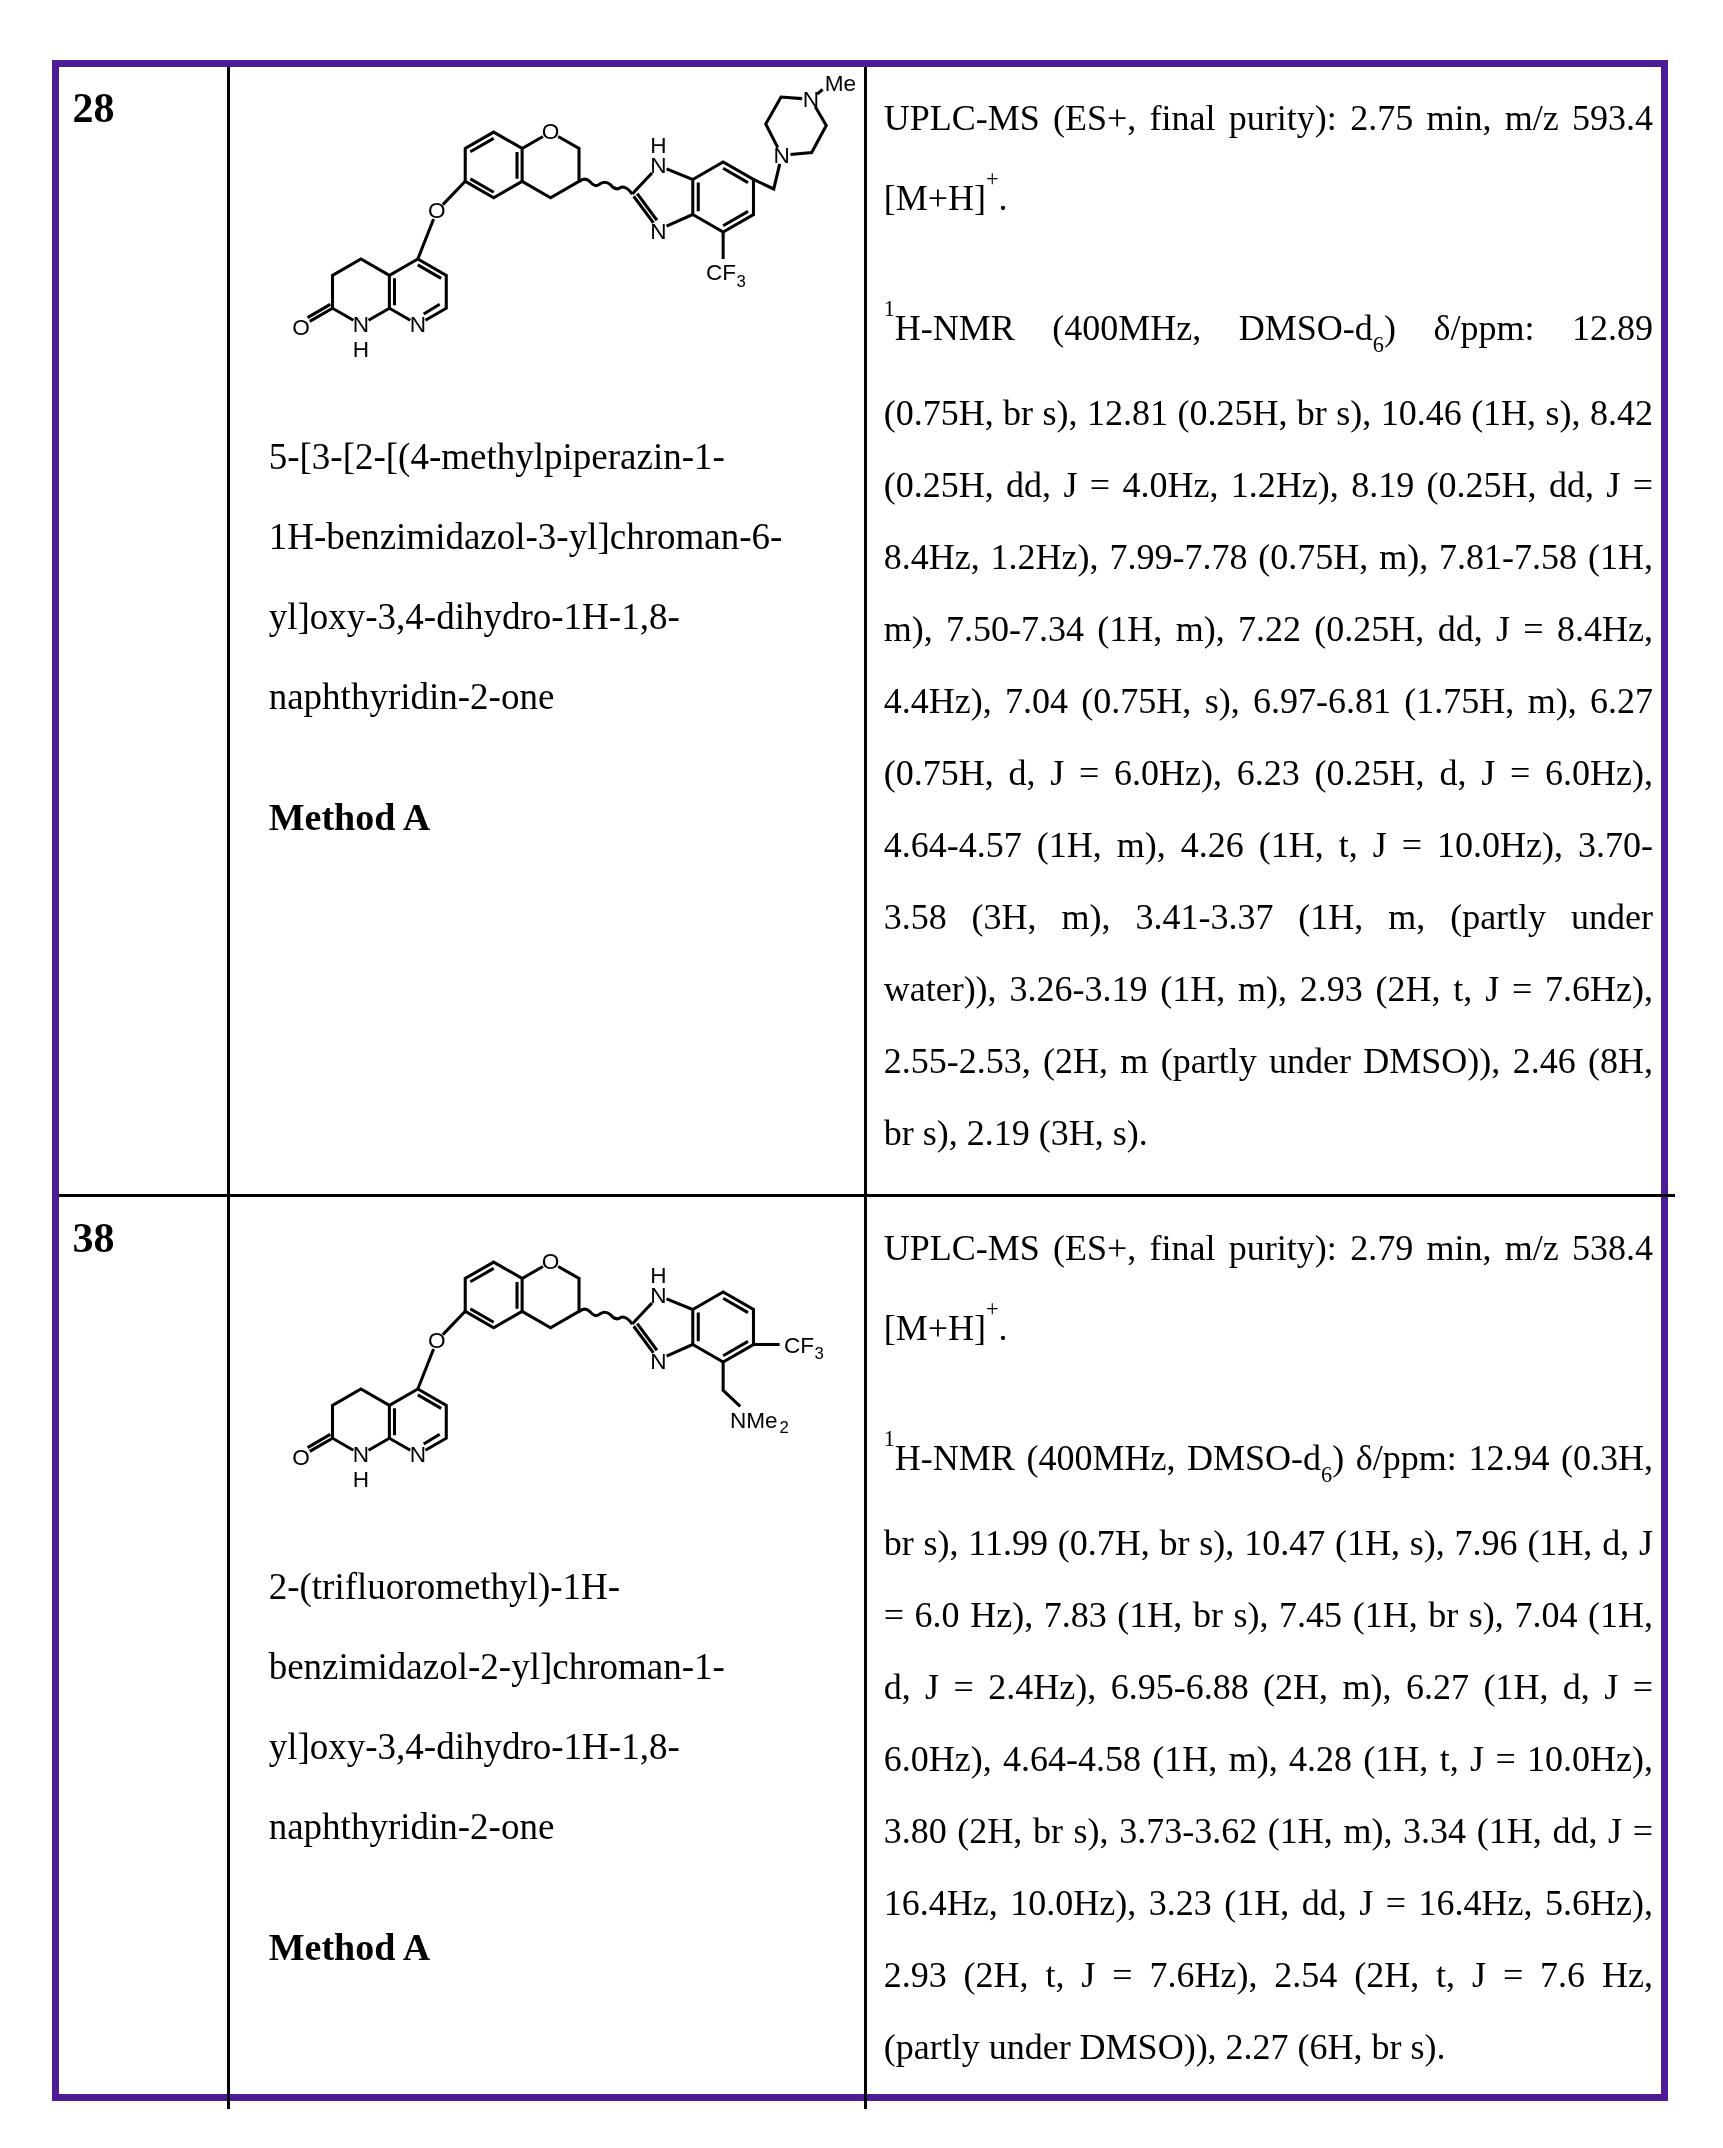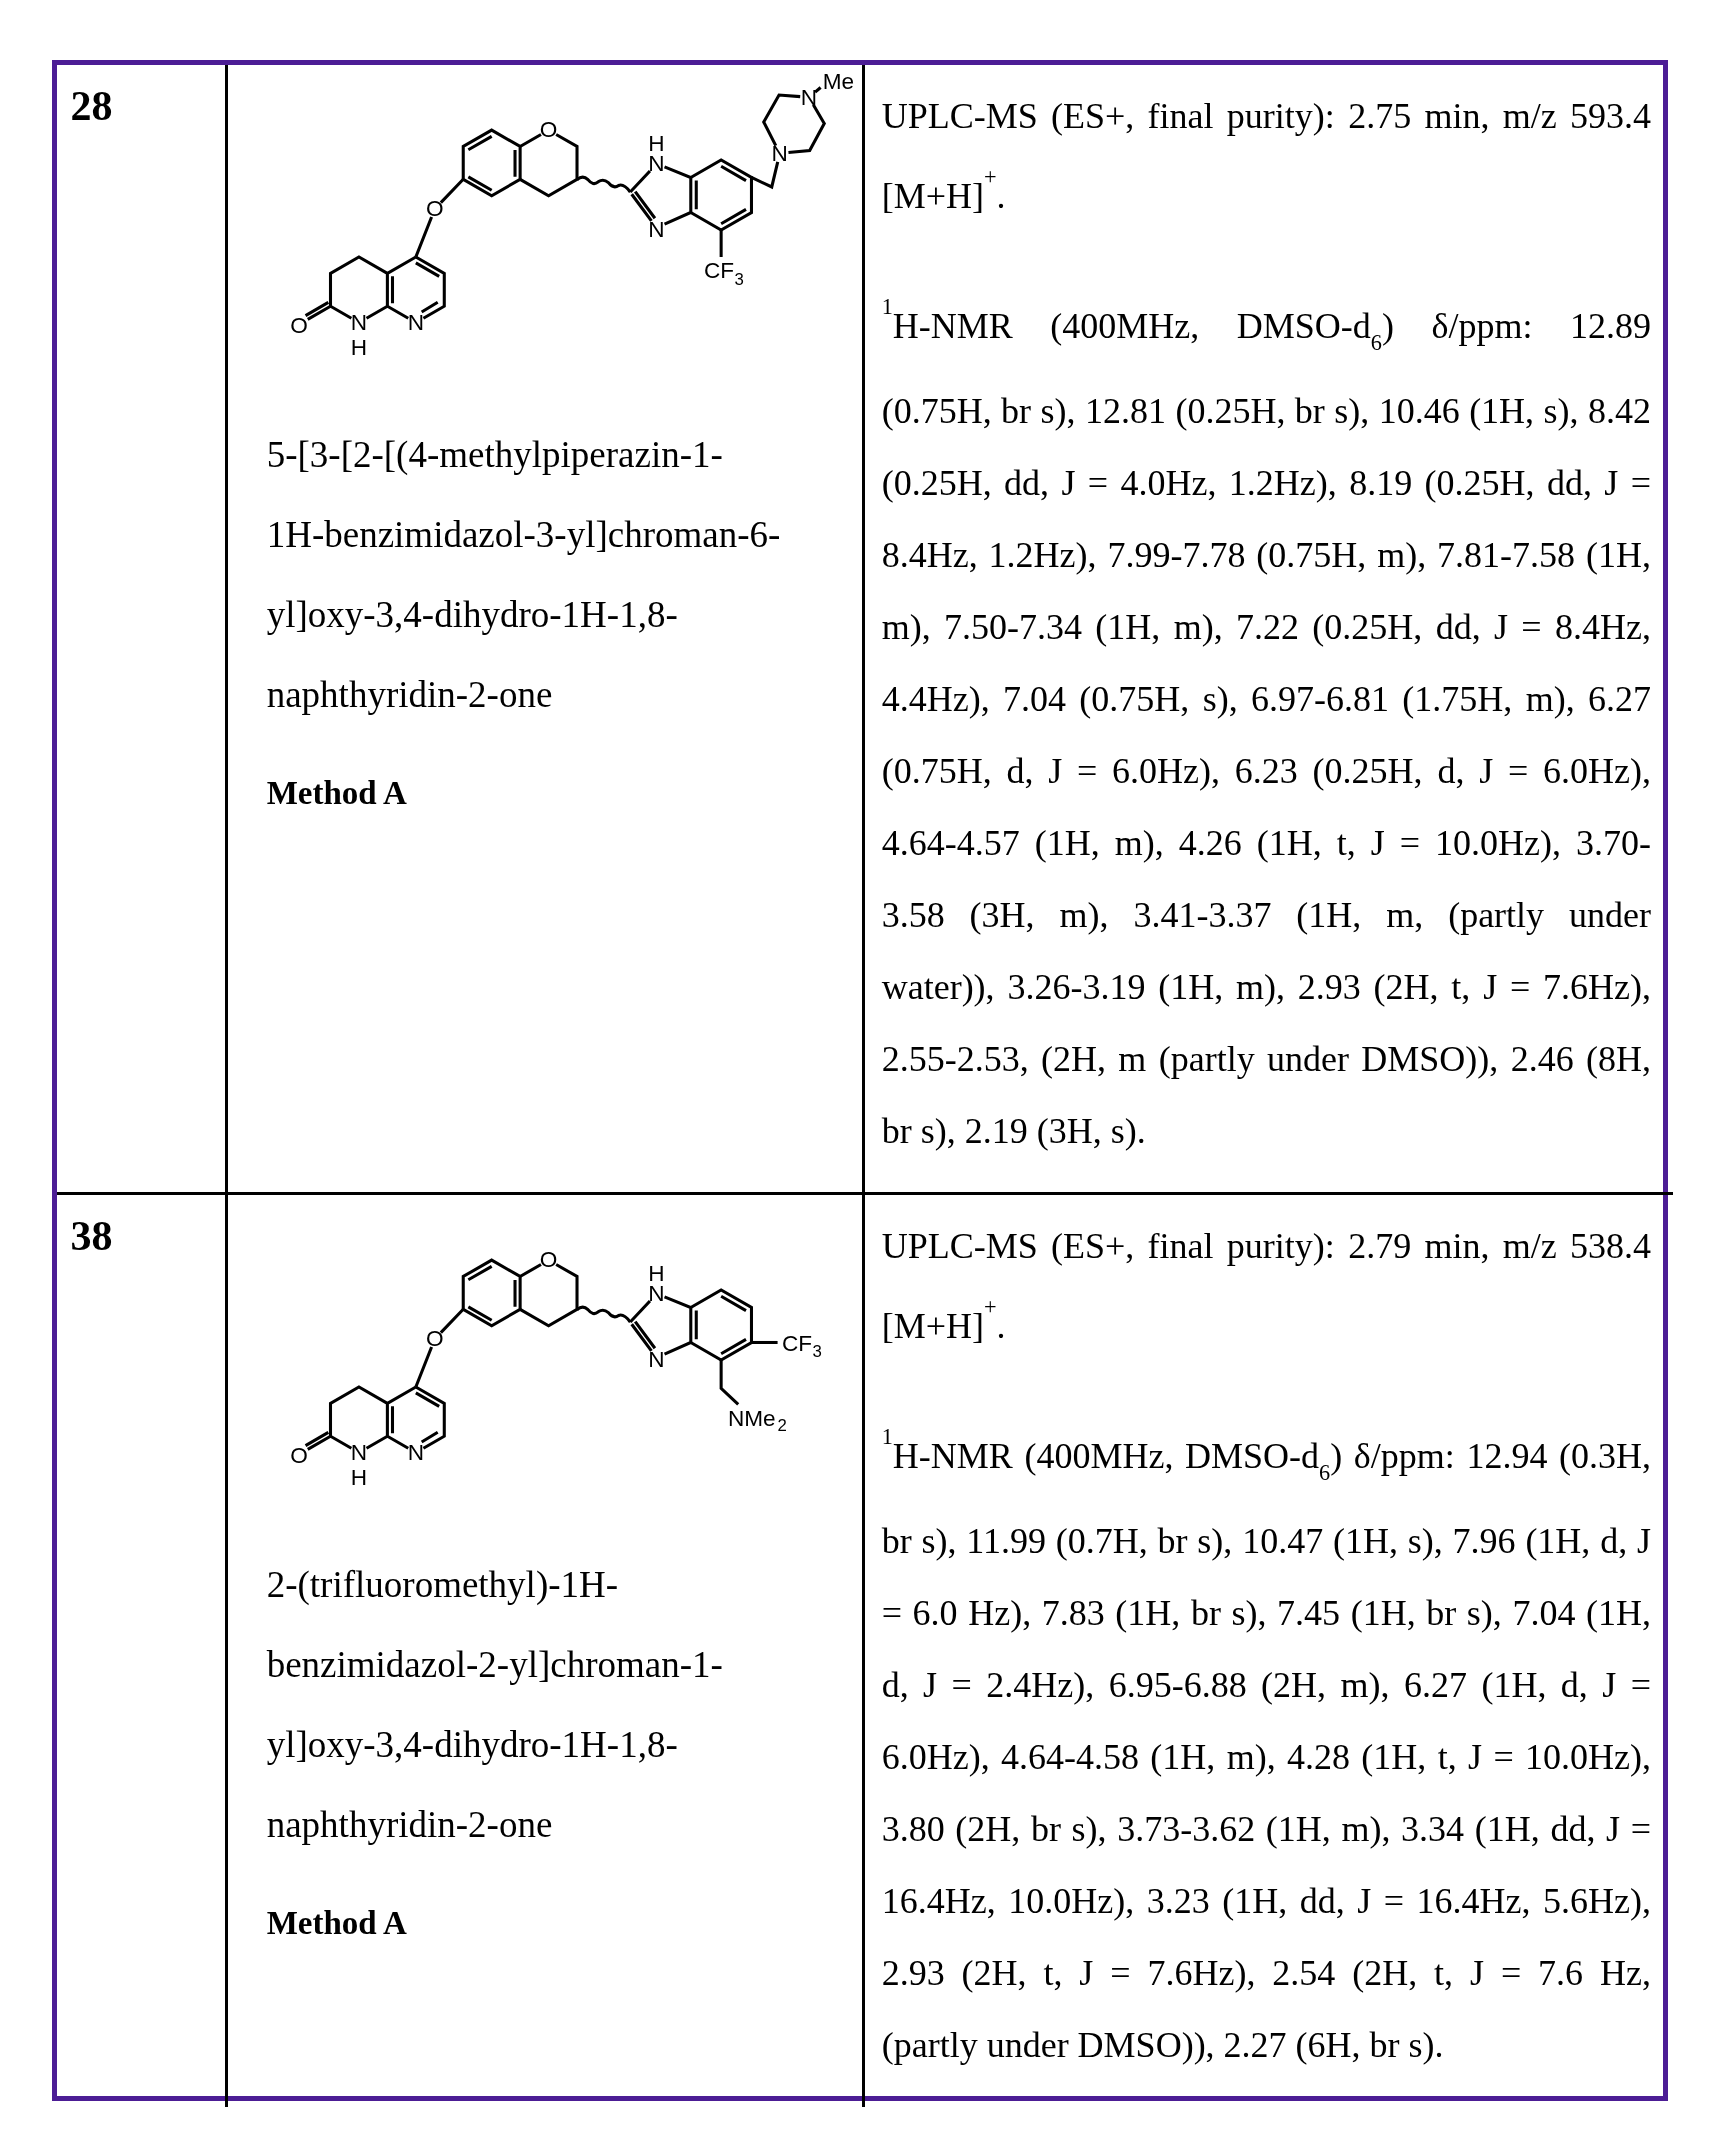--- a/index.html
+++ b/index.html
@@ -5,31 +5,31 @@
   html,body{margin:0;padding:0;background:#ffffff;}
   body{
     width:1723px;height:2148px;position:relative;
     font-family:"Liberation Serif", serif;color:#000;
   }
   .sheet{position:absolute;left:52px;top:60px;width:1616px;height:2041px;}
   .tbl{
     display:grid;width:100%;height:100%;box-sizing:border-box;
     grid-template-columns:171px 637px 808px;
     grid-template-rows:1130px 912px;
-    border:5px solid #4c1d95;
+    border:7px solid #4c1d95;
   }
   .cell{box-sizing:border-box;border-right:3.3px solid #000;border-bottom:3.3px solid #000;overflow:hidden;}
   .cell.lastcol{border-right:none;}
   .cell.lastrow{border-bottom:none;}
   .numcell{padding:16.7px 0 0 13.4px;font-weight:bold;font-size:42px;}
   .structcell{padding:8.3px 0 0 11.7px;}
   .structcell svg{display:block;margin-left:11.7px;}
   .cmpname{margin:28px 0 0 27px;font-size:37px;line-height:80px;}
   .cmpname div{white-space:nowrap;}
-  .method{margin:40px 0 0 27px;font-size:33px;font-weight:bold;}
+  .method{margin:58px 0 0 27px;font-size:38px;font-weight:bold;}
   .datacell{padding:15px 22px 0 16.7px;font-size:36px;line-height:72px;text-align:justify;}
   .para2{margin-top:50px;}
   sup.s{font-size:0.62em;position:relative;top:-0.5em;}
   sub.s{font-size:0.62em;position:relative;bottom:-0.18em;}
   
   .bond{stroke:#000;stroke-width:4.2;fill:none;}
   .atom{font-family:"Liberation Sans", sans-serif;font-size:31px;fill:#000;text-anchor:middle;}
   .atom.start{text-anchor:start;}
   .atom.small{font-size:23px;}
 </style>

